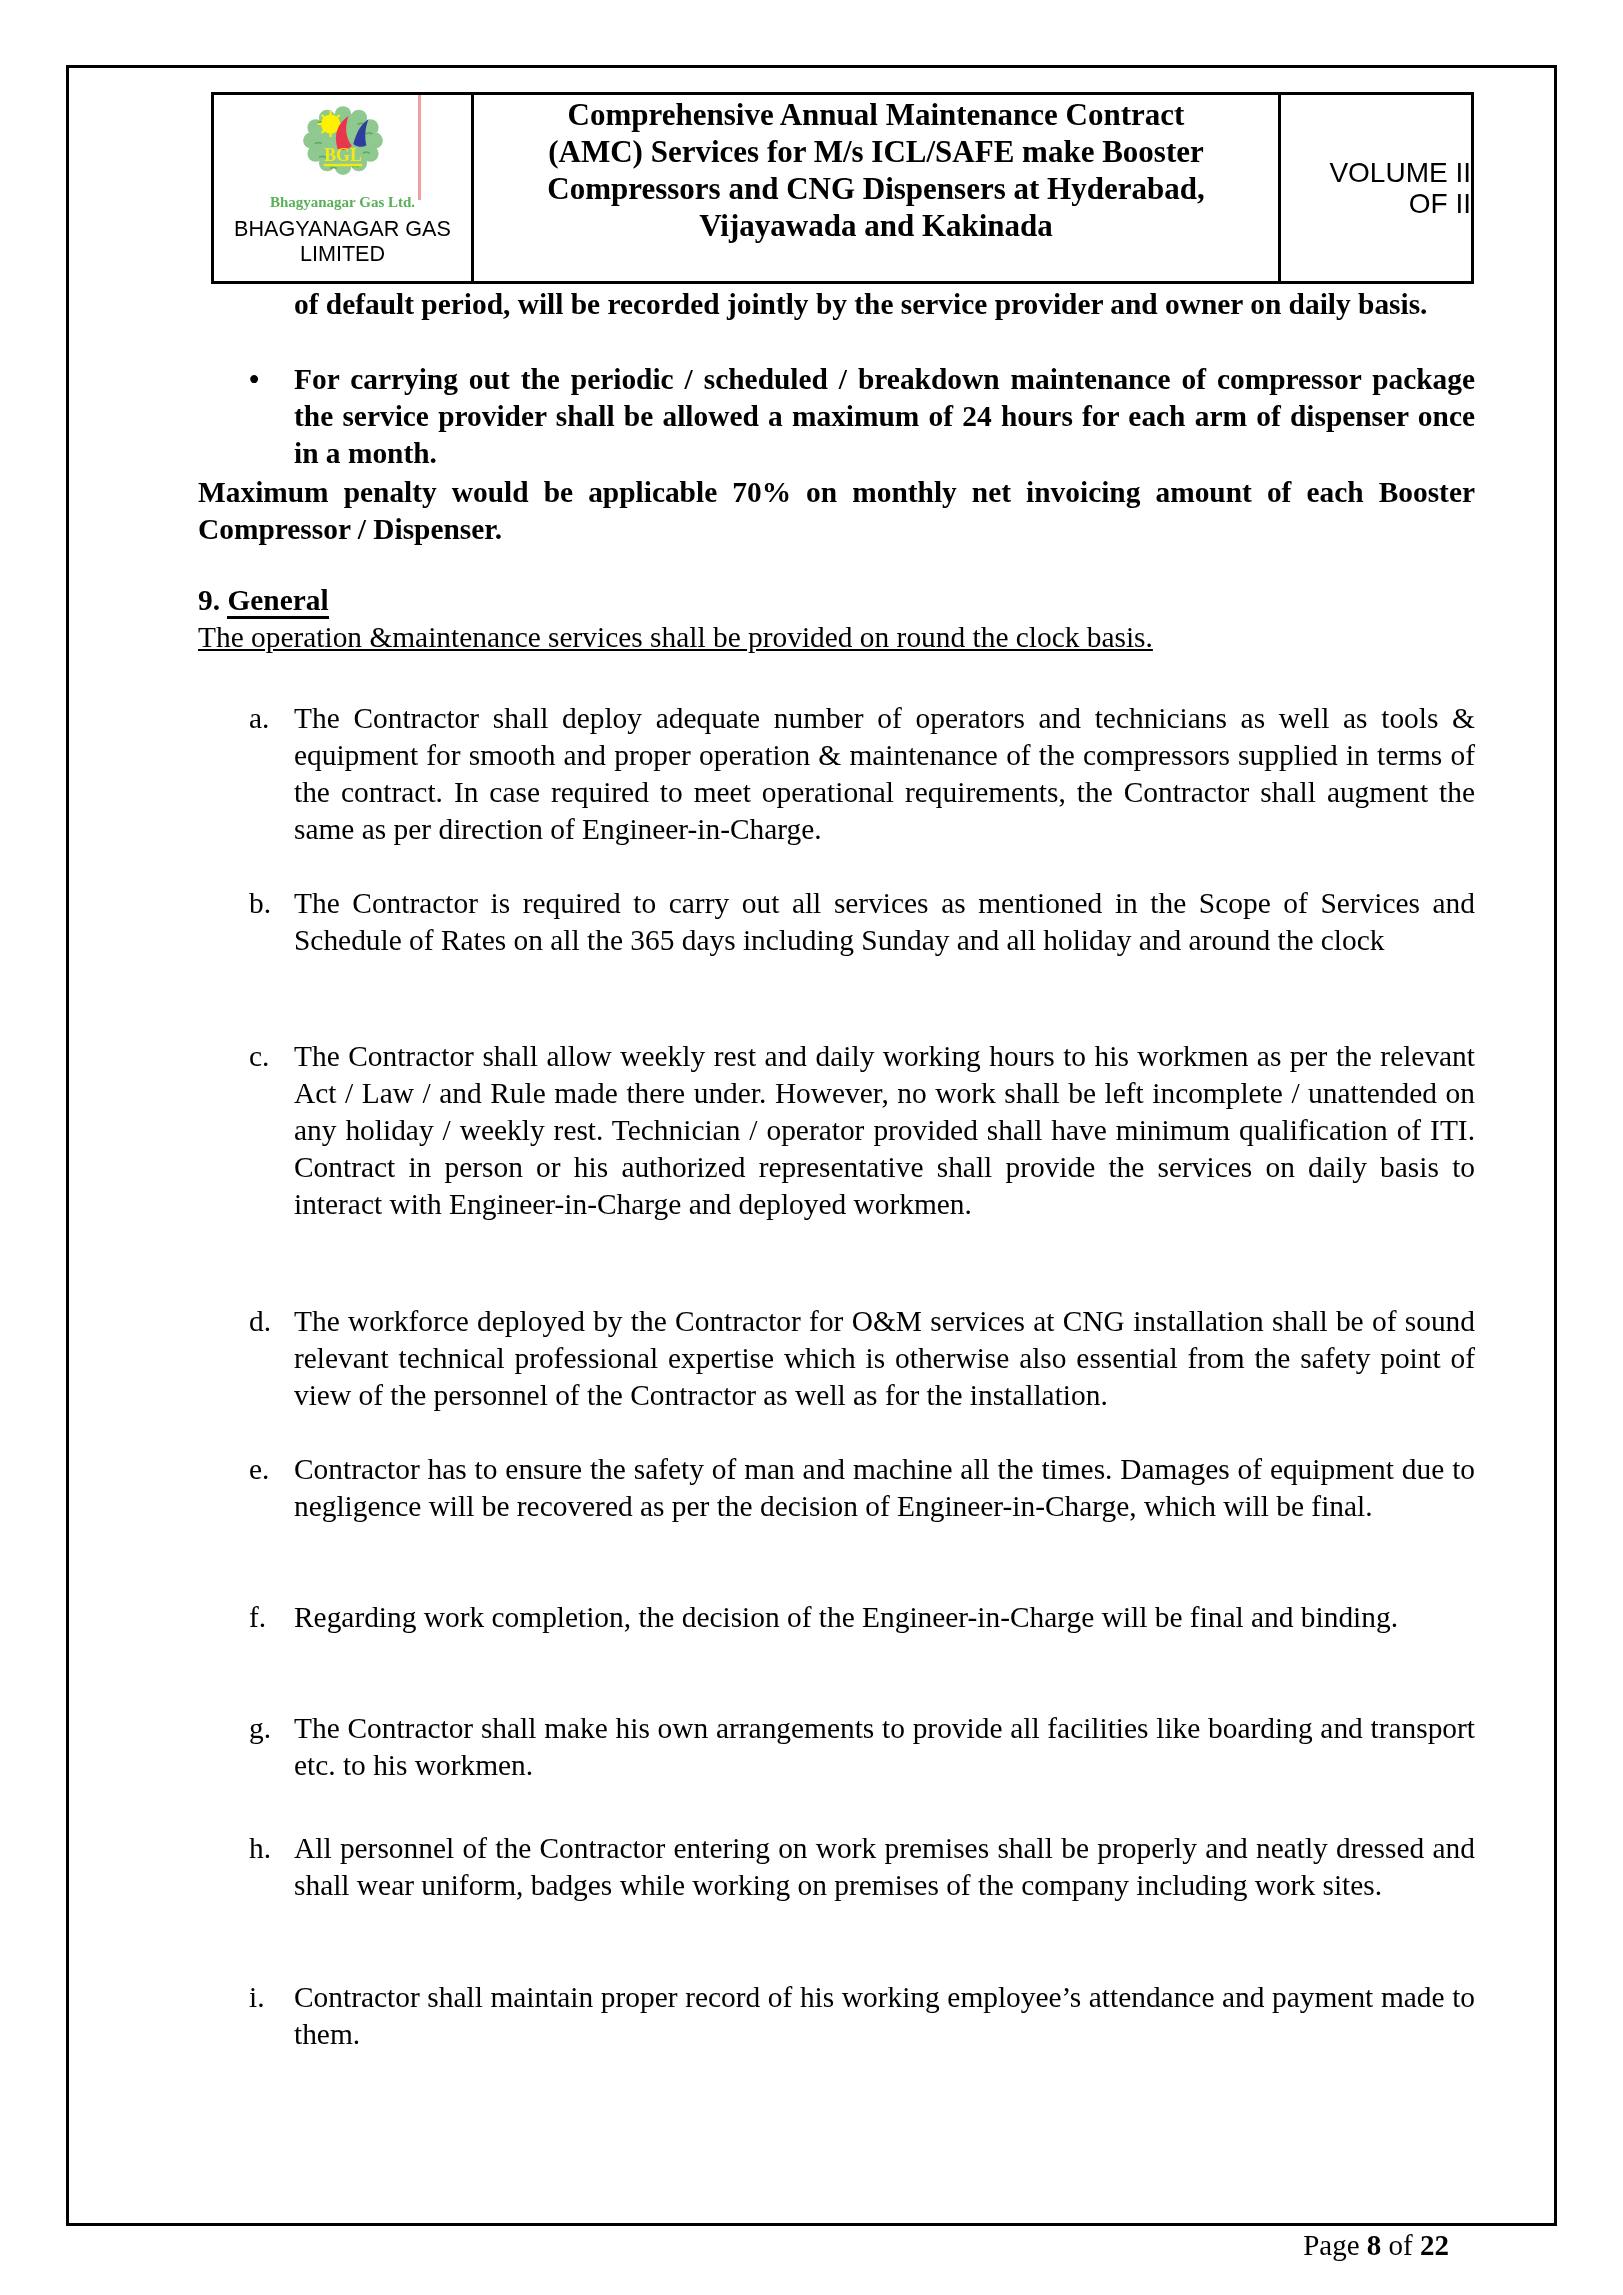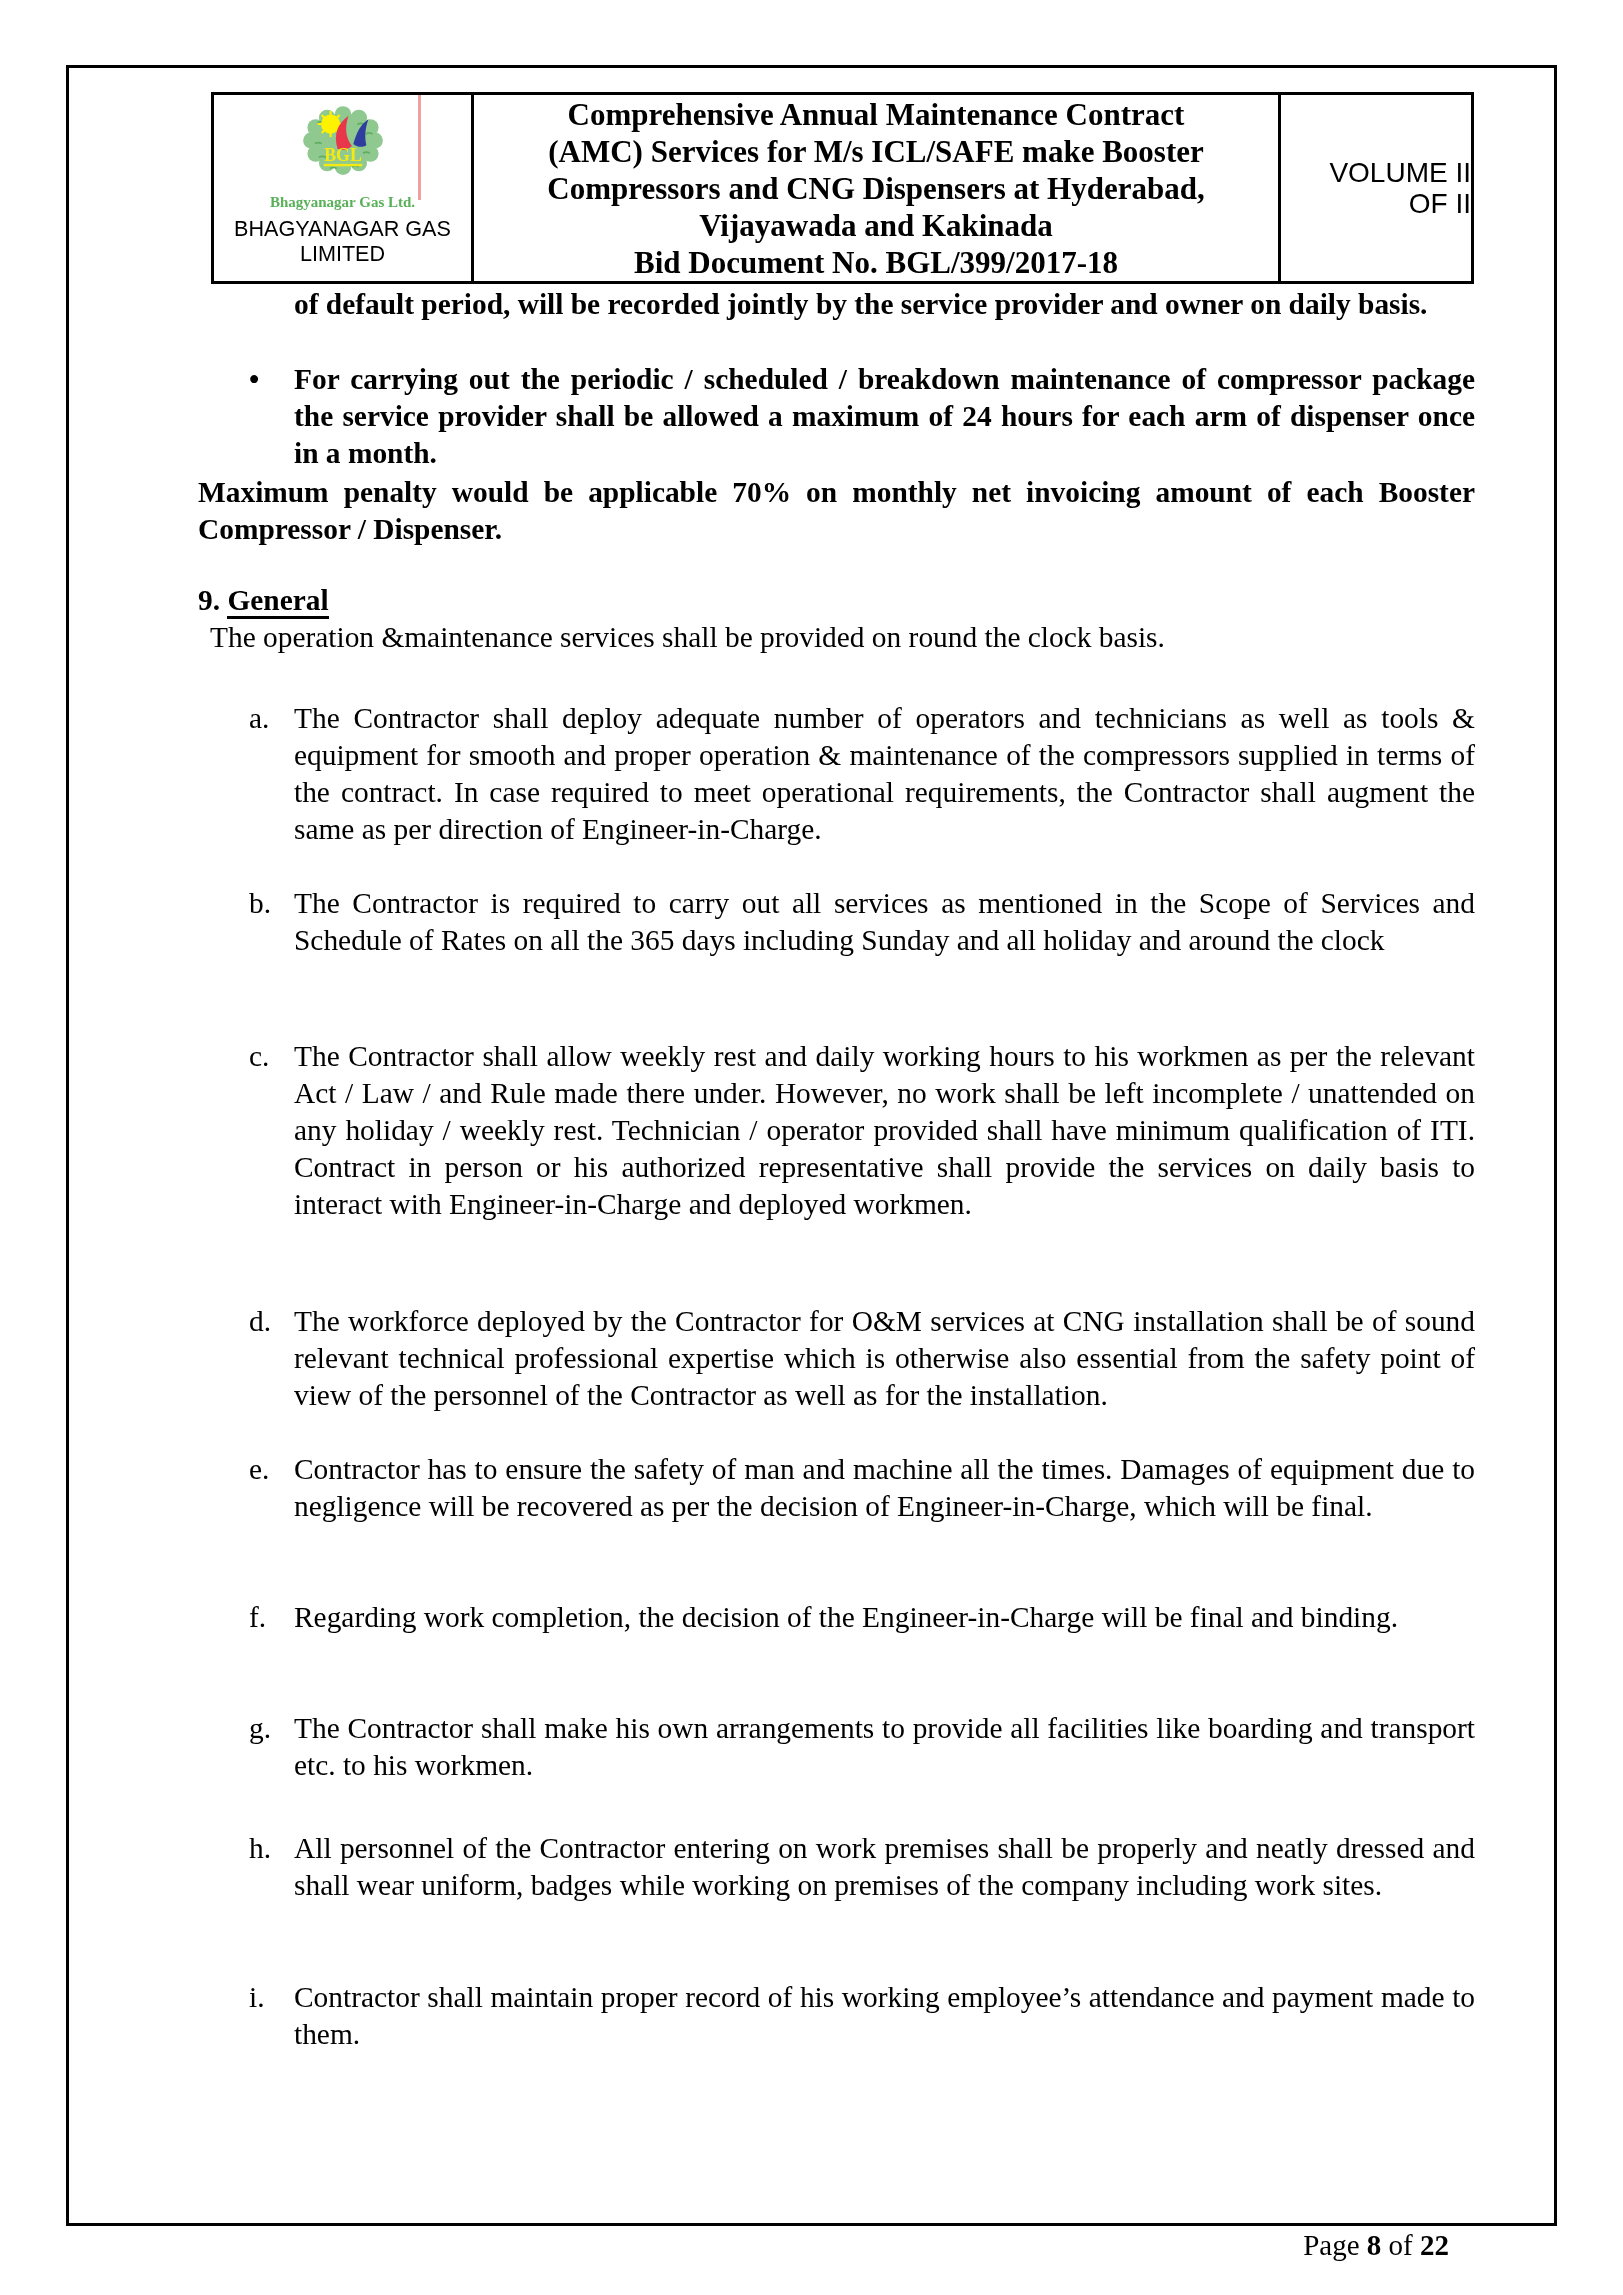--- a/index.html
+++ b/index.html
@@ -47,21 +47,21 @@
   }
   
   .para, .list-item, .heading, .intro {
     position:absolute; font-size:29.4px; line-height:37px;
   }
   .para { left:198px; width:1277px; text-align:justify; }
   .para.indented { left:294px; width:1181px; }
   .bold { font-weight:bold; }
   .heading { left:198px; font-weight:bold; }
   .heading .underlined { border-bottom:3.9px solid #000; padding-bottom:0; }
-  .intro { left:210px; width:1277px; }
+  .intro { left:198px; width:1277px;text-decoration:underline; }
   .list-item { left:198px; width:1277px; display:flex; }
   .list-item .marker { flex:none; width:96px; padding-left:51px; }
   .list-item .itext { flex:none; width:1181px; text-align:justify; }
   
   .footer {
     position:absolute; top:2229px; right:174px; font-size:29px; line-height:33px;
   }
   .footer .num { font-weight:bold; }
 </style>
 </head>
@@ -124,21 +124,20 @@
         <div>LIMITED</div>
       </div>
       <div class="red-line"></div>
     </div>
 
     <div class="cell cell-title">
       <div>Comprehensive Annual Maintenance Contract</div>
       <div>(AMC) Services for M/s ICL/SAFE make Booster</div>
       <div>Compressors and CNG Dispensers at Hyderabad,</div>
       <div>Vijayawada and Kakinada</div>
-      <div>Bid Document No. BGL/399/2017-18</div>
     </div>
 
     <div class="cell cell-volume">
       <div>VOLUME II</div>
       <div>OF II</div>
     </div>
   </div>
 
   <div class="para indented bold" style="top:286px">of default period, will be recorded jointly by the service provider and owner on daily basis.</div>
 

